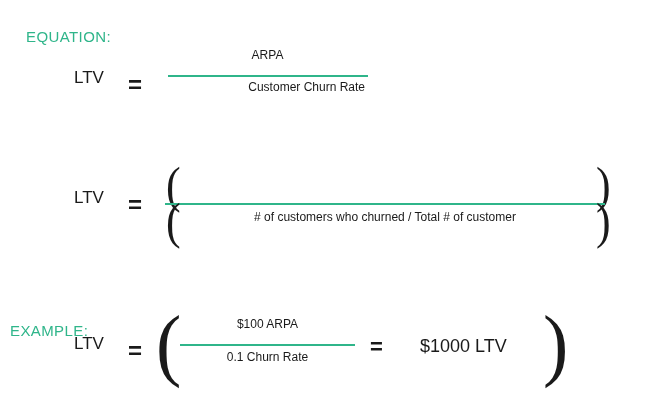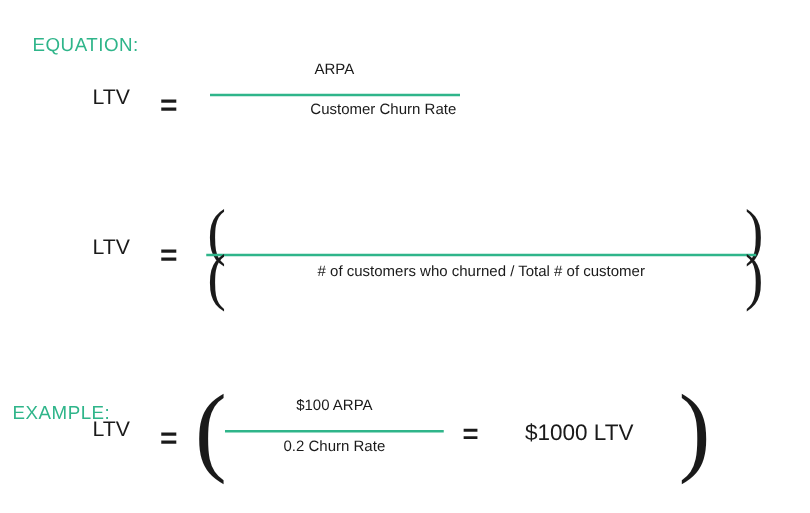--- a/index.html
+++ b/index.html
@@ -135,19 +135,19 @@
 
 <div class="section" id="sec-example">
   <div class="section-label">EXAMPLE:</div>
   <div class="ltv">LTV</div>
   <div class="eq">=</div>
 
   <div class="bracket br-outer br-out-l">(</div>
 
   <div class="frac-num">$100 ARPA</div>
   <div class="frac-bar"></div>
-  <div class="frac-den">0.2 Churn Rate</div>
+  <div class="frac-den">0.1 Churn Rate</div>
 
   <div class="eq2">=</div>
   <div class="result">$1000 LTV</div>
 
   <div class="bracket br-outer br-out-r">)</div>
 </div>
 
 </body></html>

